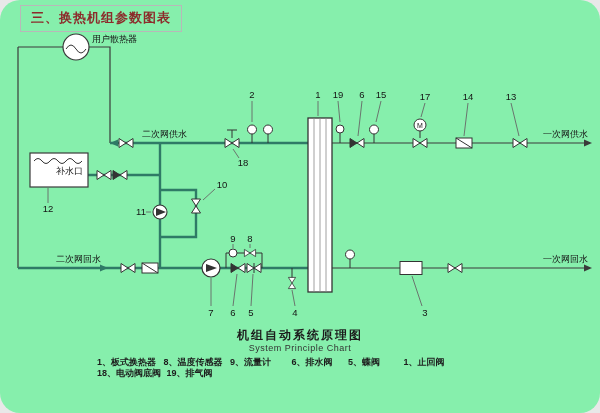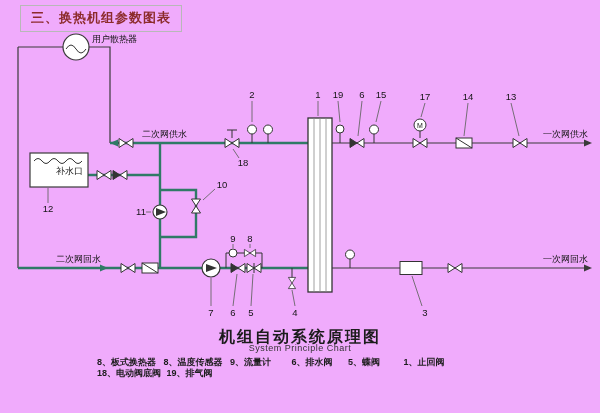--- a/index.html
+++ b/index.html
@@ -1,23 +1,23 @@
 <!DOCTYPE html>
 <html><head>
 <meta charset="utf-8">
 <style>
   html,body{margin:0;padding:0;background:#e8e8e8;}
-  .page{position:relative;width:600px;height:413px;background:#f0abfc;
-        font-family:"Liberation Sans",sans-serif;overflow:hidden;}
+  .page{position:relative;width:600px;height:413px;background:#86efac;
+        font-family:"Liberation Sans",sans-serif;overflow:hidden;border-radius:20px;}
   .title-box{position:absolute;left:20px;top:5px;padding:3px 10px 4px;
         border:1px solid #b8b8b8;color:#8c2b2b;font-size:13px;font-weight:bold;
         letter-spacing:1px;white-space:nowrap;}
   .diagram-svg{position:absolute;left:0;top:0;}
   .caption-zh{position:absolute;left:0;top:327px;width:600px;text-align:center;
-        font-size:16px;font-weight:bold;color:#1c1c1c;letter-spacing:2px;}
+        font-size:12px;font-weight:bold;color:#1c1c1c;letter-spacing:2px;}
   .caption-en{position:absolute;left:0;top:343px;width:600px;text-align:center;
         font-size:9px;color:#333;letter-spacing:.5px;}
   .legend{position:absolute;left:97px;top:357px;font-size:9px;font-weight:bold;
         color:#1c1c1c;}
   .lrow{height:11px;line-height:11px;white-space:nowrap;}
   .lc{display:inline-block;margin-right:3px;}
   .c0{min-width:61px}.c1{min-width:61px}.c2{min-width:56px}
   .c3{min-width:51px}.c4{min-width:50px}
   svg text{font-family:"Liberation Sans",sans-serif;fill:#141414;}
   .lbl{font-size:9px;}
@@ -178,21 +178,21 @@
       <text class="co" x="425" y="316">3</text>
       <line class="ld" x1="422" y1="306" x2="412" y2="276"></line>
     </g>
   </svg>
 
   <div class="caption-zh">机组自动系统原理图</div>
   <div class="caption-en">System Principle Chart</div>
 
   <div class="legend">
     <div class="lrow">
-      <span class="lc c0">8、板式换热器</span>
+      <span class="lc c0">1、板式换热器</span>
       <span class="lc c1">8、温度传感器</span>
       <span class="lc c2">9、流量计</span>
       <span class="lc c3">6、排水阀</span>
       <span class="lc c4">5、蝶阀</span>
       <span class="lc">1、止回阀</span>
     </div>
     <div class="lrow">
       <span class="lc c0">18、电动阀底阀</span>
       <span class="lc">19、排气阀</span>
     </div>

